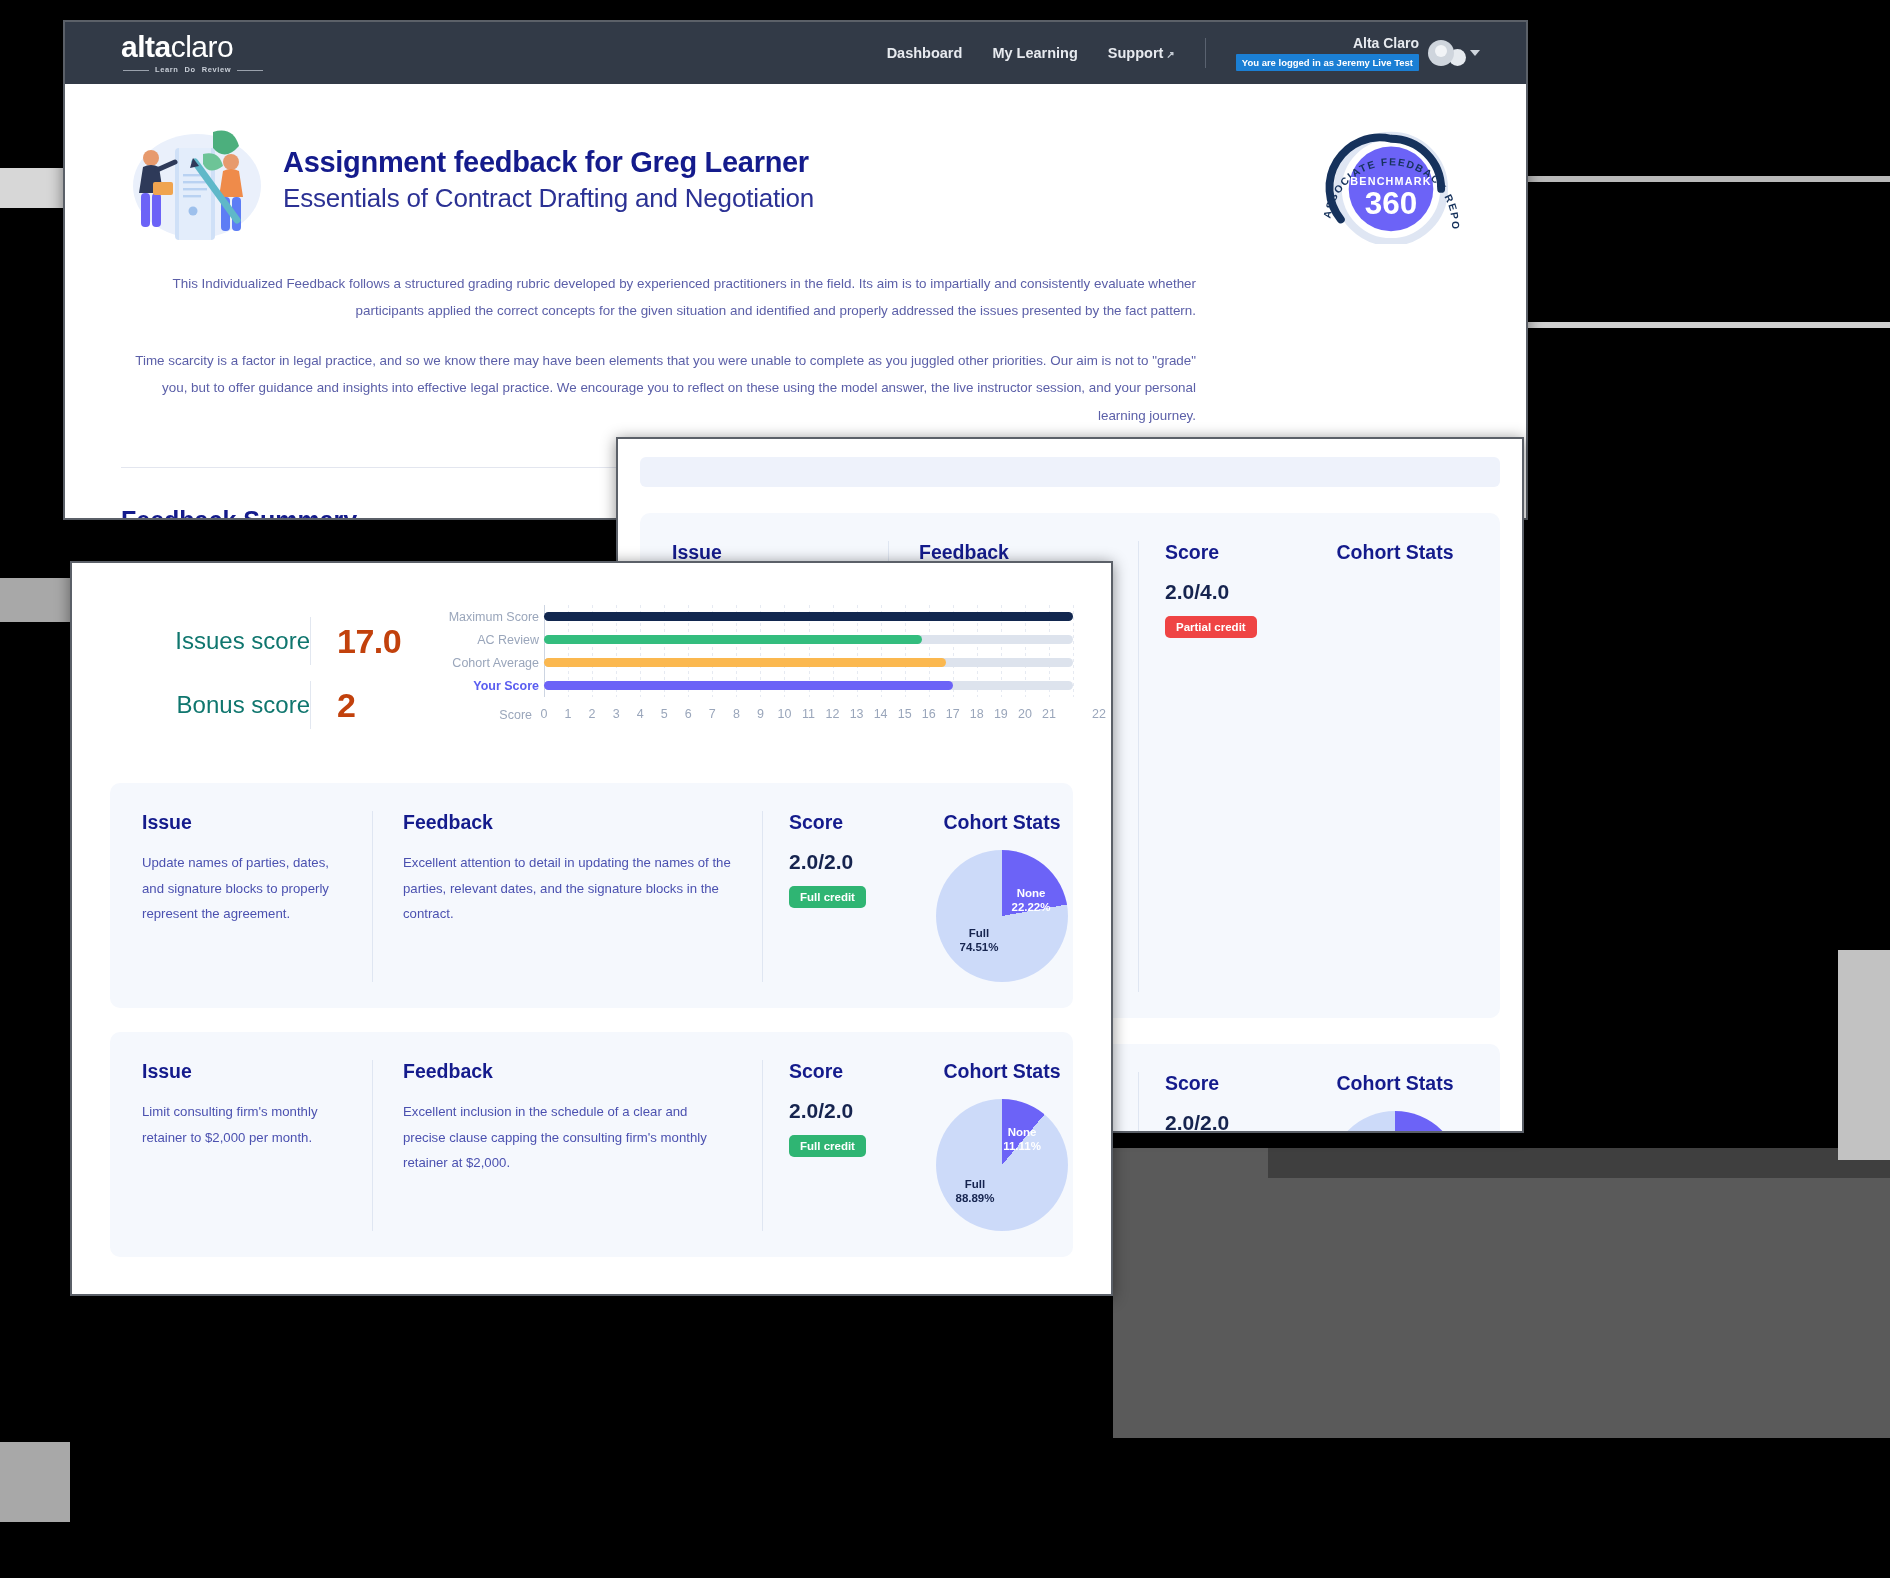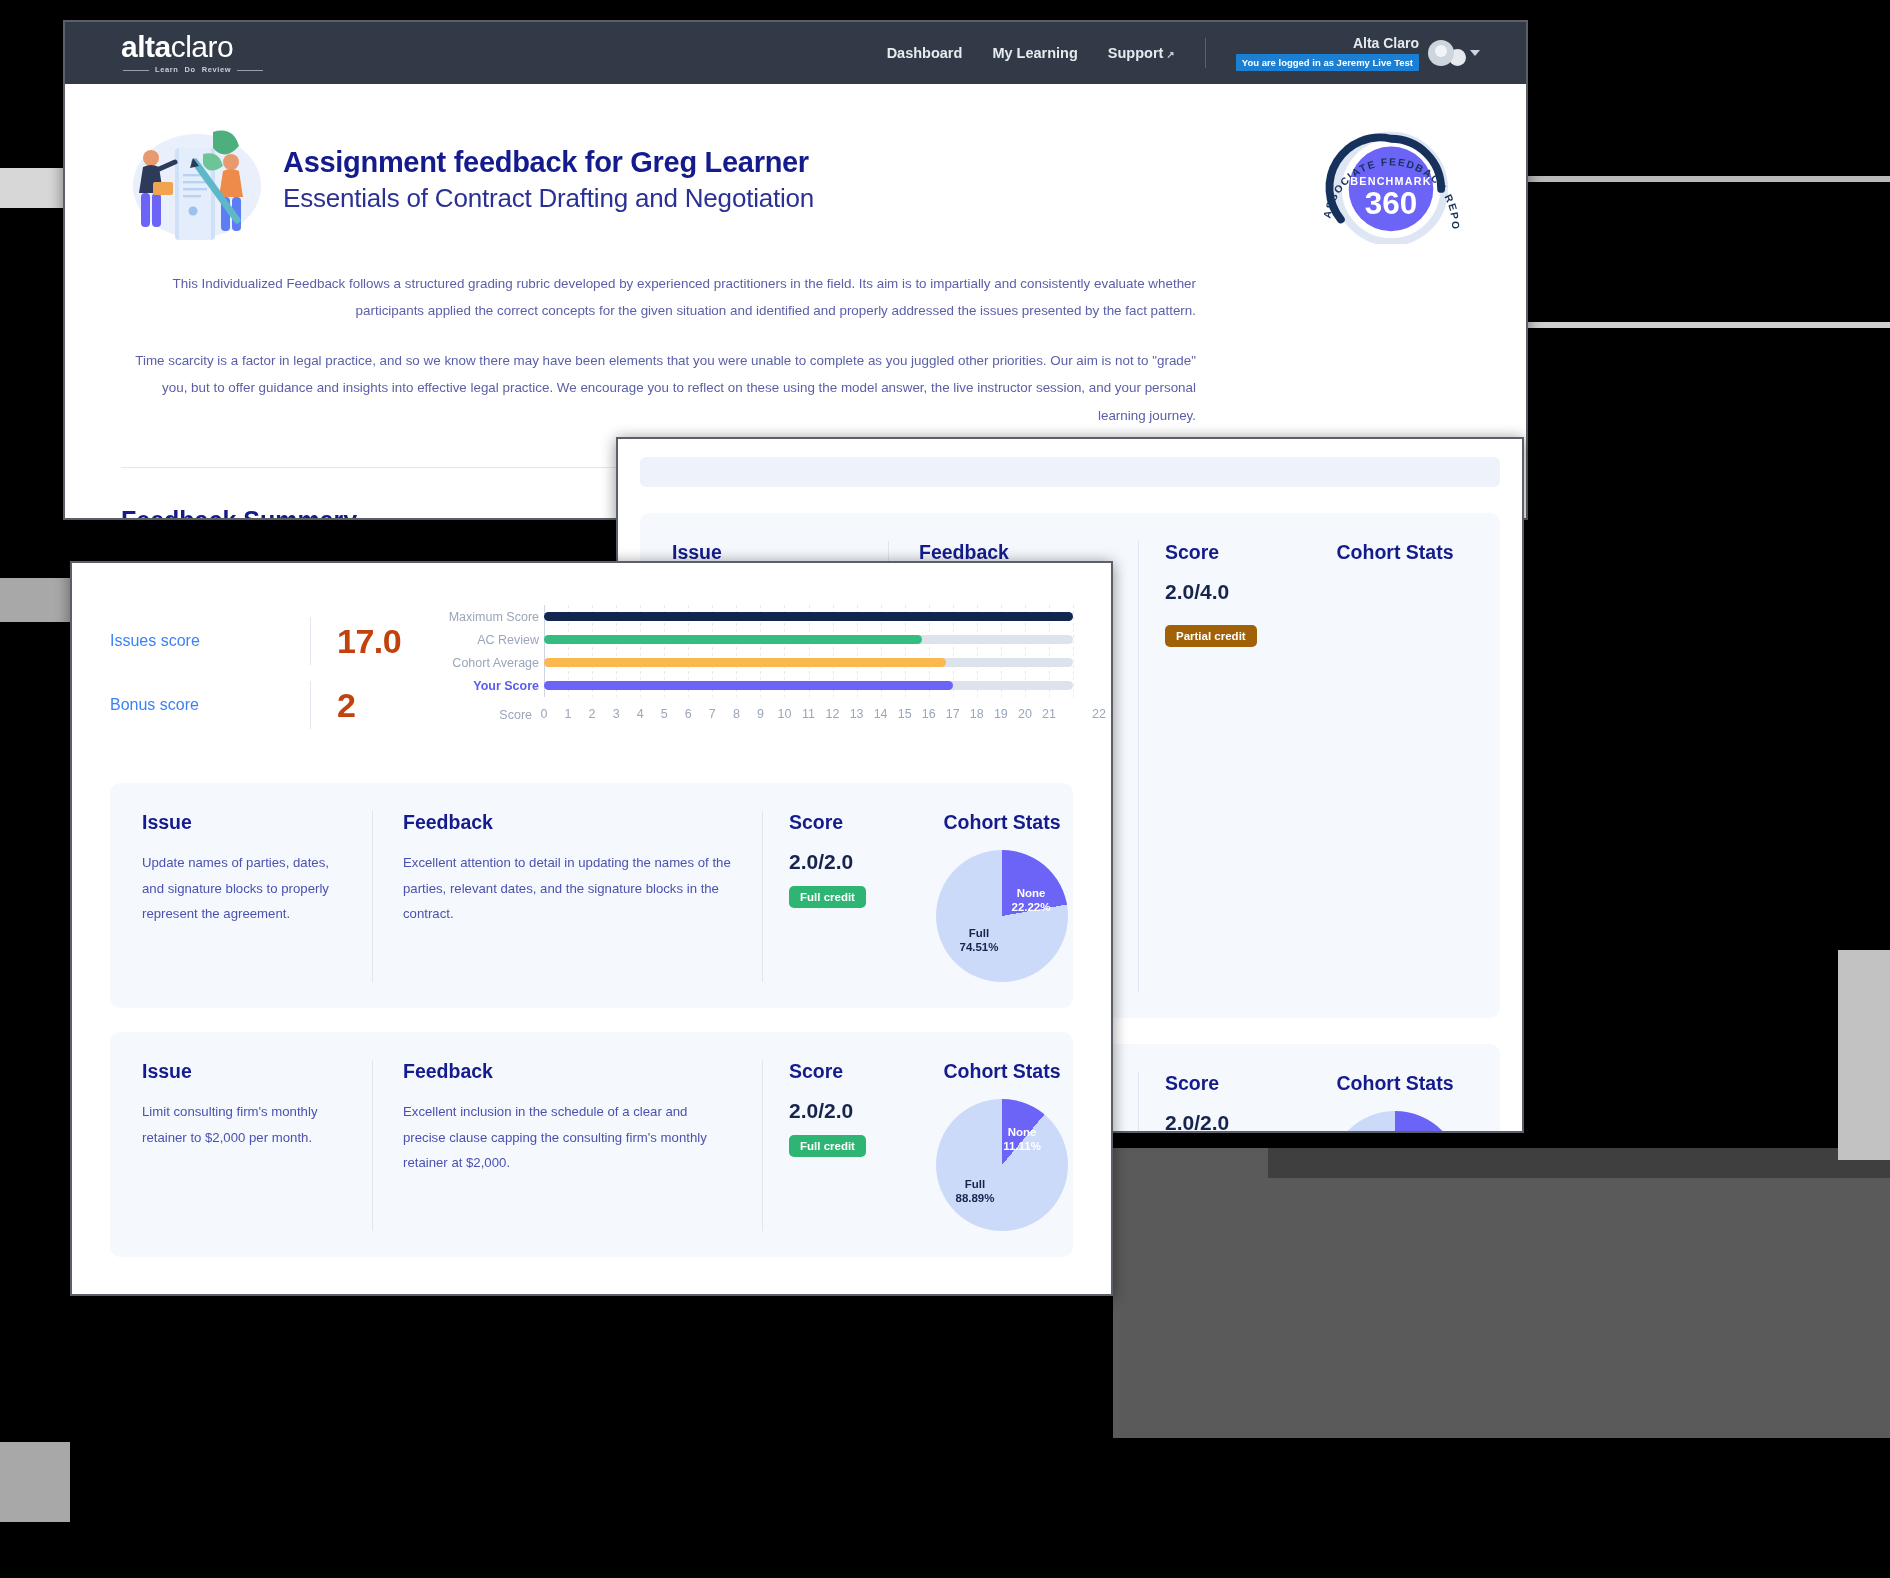--- a/index.html
+++ b/index.html
@@ -125,34 +125,34 @@
   .colhead {
     font-size:19.5px; font-weight:700; color:#141b8c; margin:0 0 16px 0;
   }
   .colhead.center { text-align:center; }
   .coltext { font-size:13.2px; line-height:1.95; color:#4b51b0; margin:0; }
   .score-val { font-size:21px; font-weight:700; color:#16244f; margin:0 0 12px 0; }
   .pill {
     display:inline-block; font-size:11.5px; font-weight:700; color:#fff;
     padding:5px 11px; border-radius:5px;
   }
-  .pill.partial { background:#a16207;margin-top:9px; }
+  .pill.partial { background:#ef4444; }
   .pill.full { background:#2fb573; }
 
   .pie { width:132px; height:132px; border-radius:50%; margin:4px auto 0 auto; position:relative; }
   .pie-lab { position:absolute; text-align:center; font-size:11.5px; font-weight:700; line-height:1.25; }
 
   
   #win-front { left:70px; top:561px; width:1043px; height:735px; }
   .front-inner { padding:34px 38px 0 38px; }
 
   .score-chart-row { display:flex; align-items:flex-start; }
   .score-list { flex:0 0 330px; padding-top:12px; }
   .score-row { display:flex; align-items:center; height:64px; }
-  .score-label { flex:0 0 200px; font-size:16px; color:#3b82f6; }
+  .score-label { flex:0 0 200px; font-size:24px; color:#0f766e;text-align:right; }
   .score-sep { width:1px; align-self:stretch; background:#e2e7f0; margin:8px 26px 8px 0; }
   .score-num { font-size:34px; font-weight:700; color:#c2410c; letter-spacing:-.5px; }
 
   .chart { flex:1 1 auto; padding-top:8px; }
   .chart-grid { position:relative; }
   .chart-bar-row { display:flex; align-items:center; height:23px; }
   .chart-bar-label {
     flex:0 0 104px; text-align:right; padding-right:5px;
     font-size:12.5px; color:#9aa6bb;
   }

